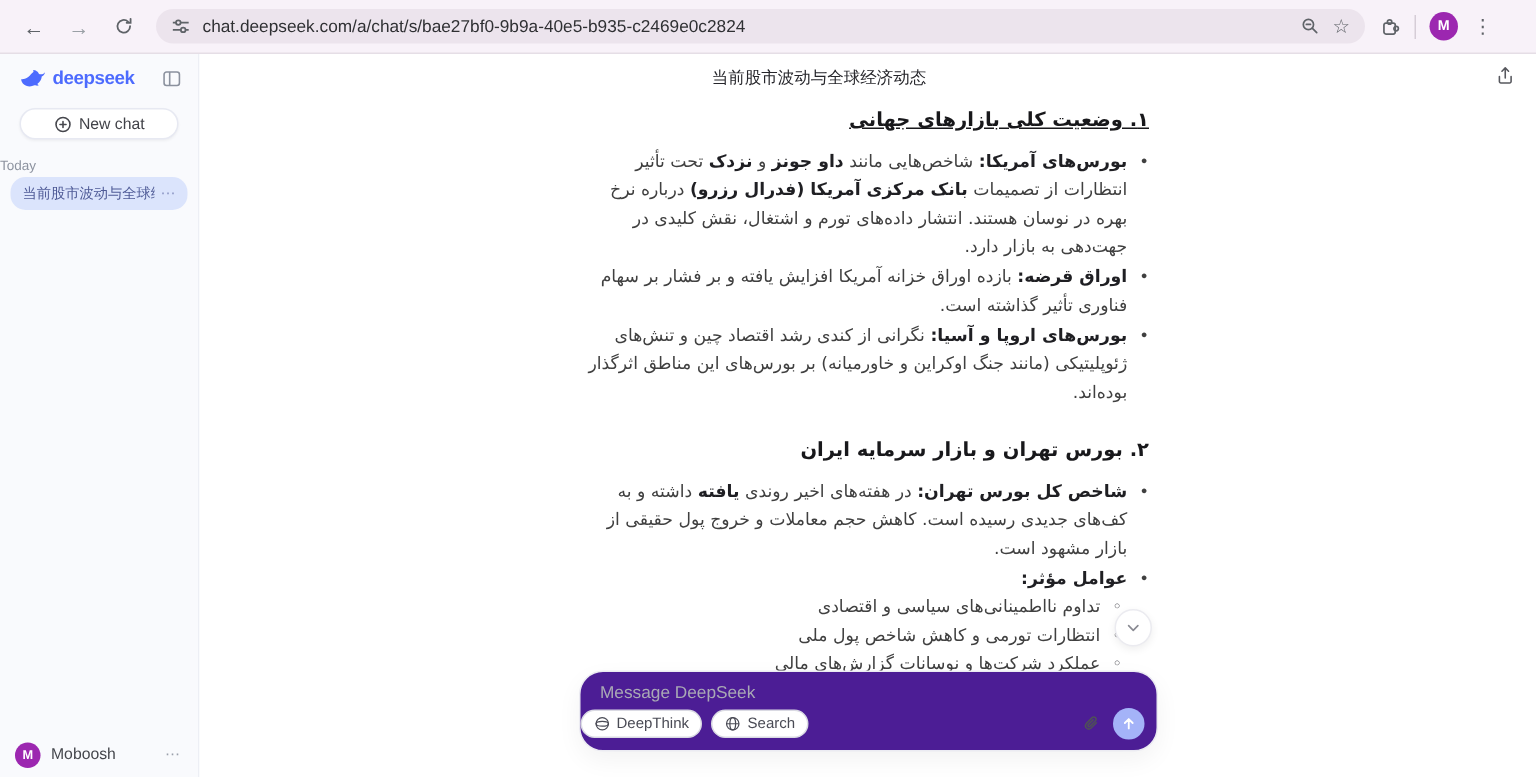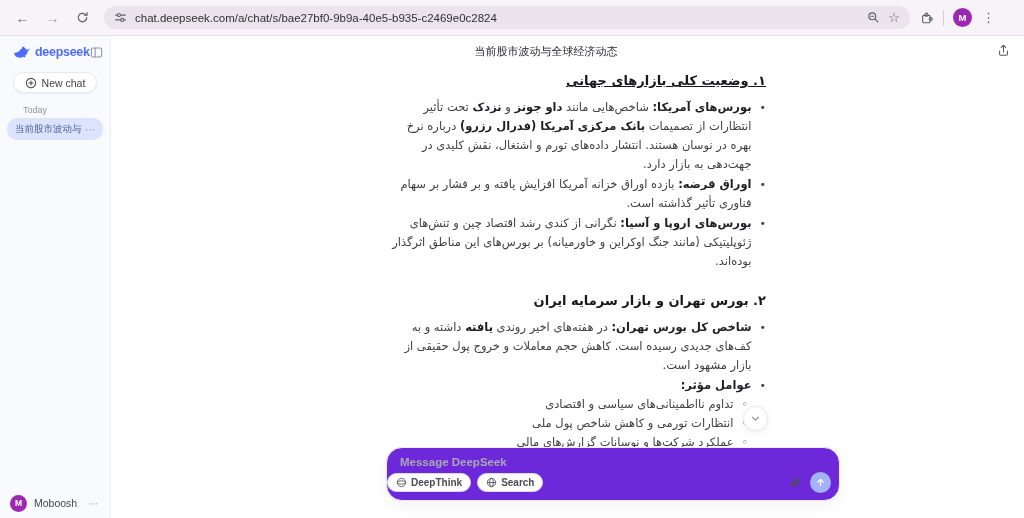--- a/index.html
+++ b/index.html
@@ -17,29 +17,29 @@
   .url-text{flex:1;font-size:11.5px;color:#2f3033;white-space:nowrap;overflow:hidden;}
   .star{font-size:13px;color:#5f6368;line-height:1;}
   .sep{width:1px;height:16px;background:#d6cdd7;margin:0 9px;}
   .tb-avatar{width:19px;height:19px;border-radius:50%;background:#9c27b0;color:#fff;
     font-size:9.5px;font-weight:bold;display:flex;align-items:center;justify-content:center;}
   .tb-dots{font-size:13px;color:#5f6368;margin:0 4px 0 10px;}
   .ic{display:flex;align-items:center;}
   .puzzle{margin-left:10px;}
 
   
-  .sidebar{position:absolute;top:36px;left:0;width:111px;bottom:0;background:#f9fafd;
+  .sidebar{position:absolute;top:36px;left:0;width:133px;bottom:0;background:#f9fafd;
     border-right:1px solid #edeff5;}
   .side-head{display:flex;align-items:center;padding:9px 11px 0 13px;}
   .wordmark{font-size:12.5px;font-weight:bold;color:#4d6bfe;margin-left:4px;letter-spacing:-.3px;}
   .collapse{margin-left:auto;display:flex;}
   .new-chat{margin:13px 13px 0;height:21px;background:#fff;border:1px solid #e7e9f2;border-radius:11px;
     box-shadow:0 1px 2px rgba(0,0,0,.05);display:flex;align-items:center;justify-content:center;gap:5px;
     font-size:10.5px;color:#414248;cursor:pointer;}
-  .today{margin:12px 0 3px 23px;font-size:9px;color:#8d93a0;}
+  .today{margin:12px 0 3px 0;font-size:9px;color:#8d93a0;}
   .chat-item{margin:0 7px;height:22px;background:#dbe4fc;border-radius:10px;display:flex;
     align-items:center;padding:0 8px;cursor:pointer;}
   .chat-title{flex:1;font-size:9.5px;color:#4e5a96;white-space:nowrap;overflow:hidden;
     font-family:"DejaVu Sans",sans-serif;}
   .chat-dots{font-size:10px;color:#8d97c4;margin-left:4px;}
   .user-row{position:absolute;left:0;right:0;bottom:0;height:30px;display:flex;align-items:center;
     padding:0 12px 0 10px;gap:7px;}
   .user-avatar{width:17px;height:17px;border-radius:50%;background:#9c27b0;color:#fff;font-size:8.5px;
     font-weight:bold;display:flex;align-items:center;justify-content:center;}
   .user-name{font-size:10.5px;color:#44464c;}
@@ -61,22 +61,22 @@
   .mk{flex:0 0 auto;font-size:11px;color:#404040;}
   .sub-mk{color:#55555c;}
   .btx{flex:1;text-align:right;}
   .message strong{color:#1f1f23;}
   .sublist{margin:0 18px 0 0;}
 
   .scroll-down{position:absolute;left:610px;top:370px;width:25px;height:25px;border-radius:50%;
     background:#fff;border:1px solid #ebebf0;box-shadow:0 2px 6px rgba(0,0,0,.07);
     display:flex;align-items:center;justify-content:center;z-index:3;cursor:pointer;}
 
-  .composer{position:absolute;left:253px;top:411px;width:454px;height:54px;background:#6d28d9;
-    border:1px solid #ebebf2;border-radius:16px;box-shadow:0 6px 16px rgba(0,0,0,.05);z-index:2;font-weight:bold;}
+  .composer{position:absolute;left:253px;top:411px;width:386px;height:54px;background:#4c1d95;
+    border:1px solid #ebebf2;border-radius:16px;box-shadow:0 6px 16px rgba(0,0,0,.05);z-index:2;}
   .ph{position:absolute;left:13px;top:8px;font-size:11.5px;color:#a9a9b5;}
   .comp-row{position:absolute;left:0;right:8px;bottom:7px;display:flex;align-items:center;gap:6px;}
   .pill{display:flex;align-items:center;gap:4px;height:19px;padding:0 8px;border:1px solid #dadae3;
     border-radius:10px;font-size:10px;color:#4a4b55;background:#fff;cursor:pointer;}
   .flex-sp{flex:1;}
   .clip{display:flex;margin-right:2px;cursor:pointer;}
   .send{width:21px;height:21px;border-radius:50%;background:#a4b3f8;display:flex;align-items:center;
     justify-content:center;cursor:pointer;}
   .disclaimer{position:absolute;left:253px;width:386px;top:497px;text-align:center;font-size:8.5px;
     color:#b2b2bc;z-index:2;}

